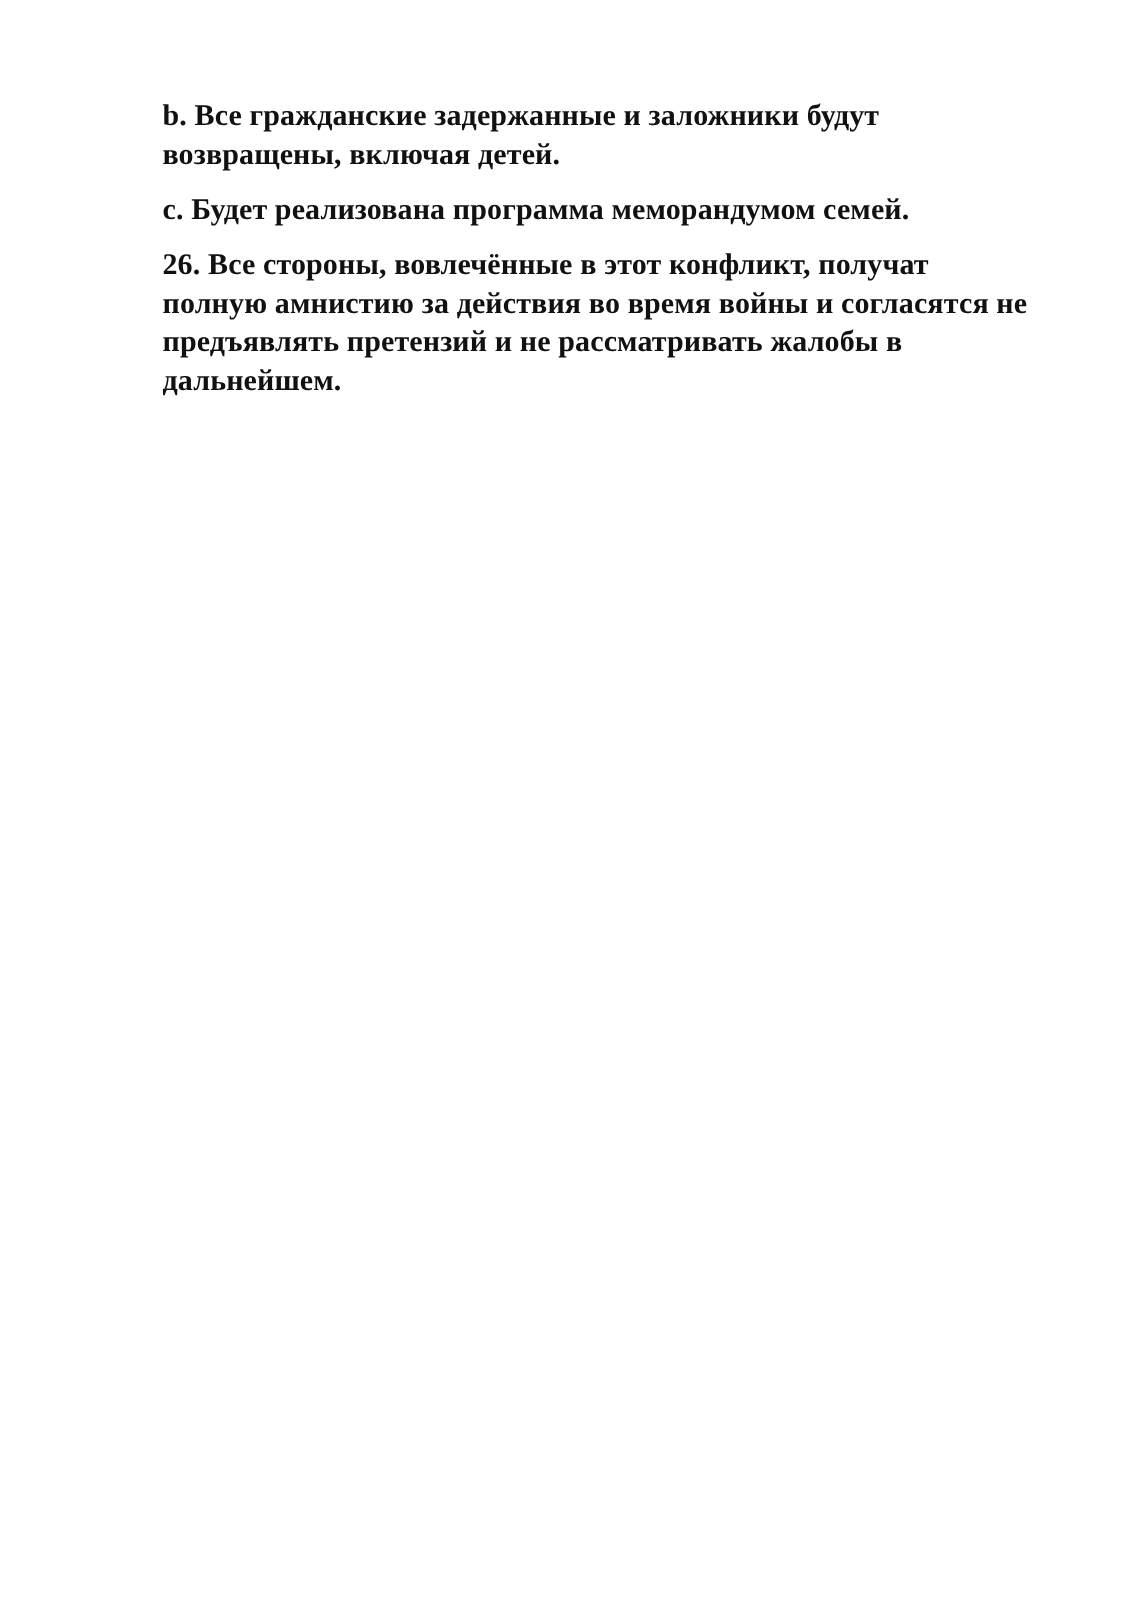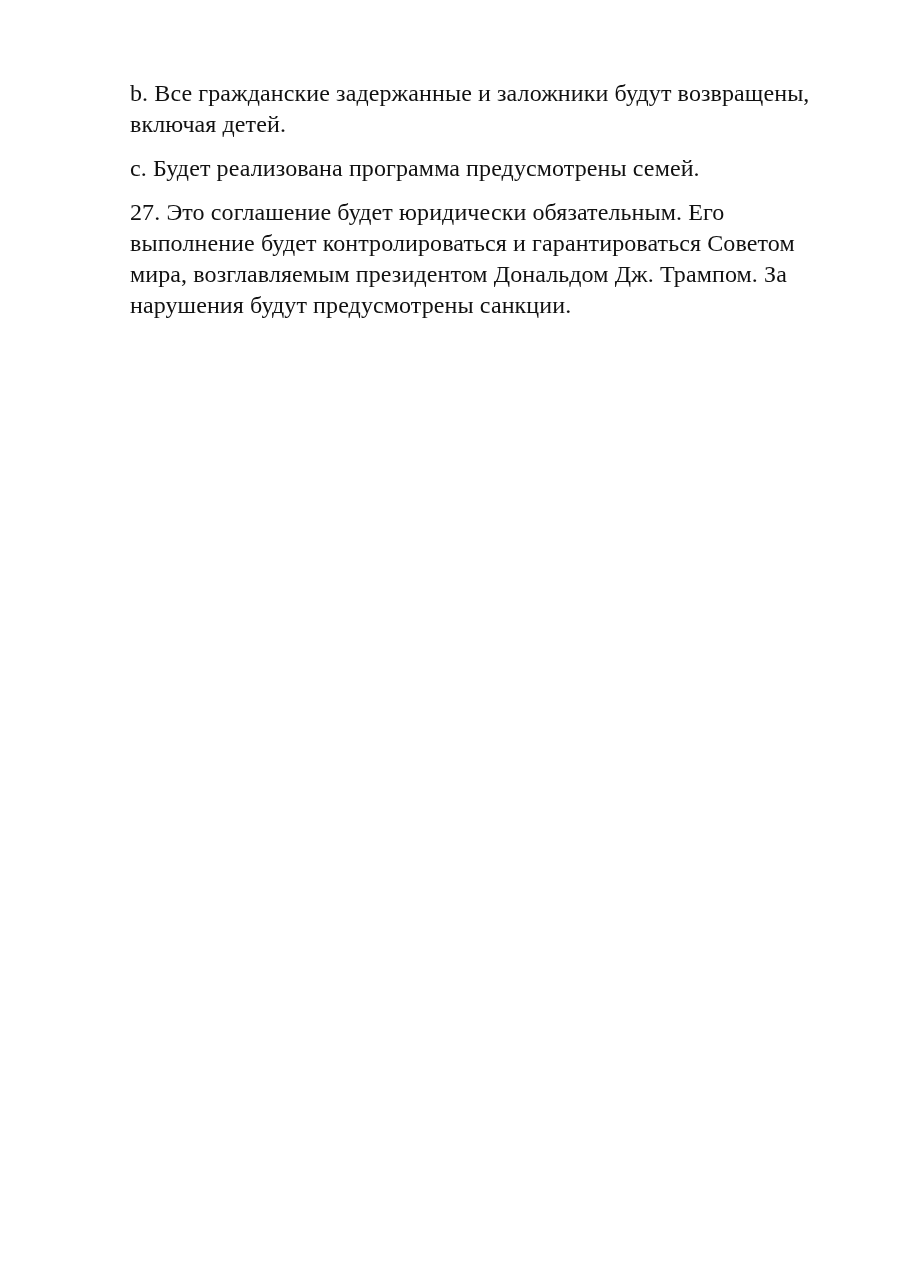--- a/index.html
+++ b/index.html
@@ -24,24 +24,25 @@
     font-family: "Liberation Serif", "DejaVu Serif", serif;
     font-size: 24px;
     line-height: 31px;
     color: #111111;
     letter-spacing: 0.1px;
   }
   .doc-text p {
     margin: 0 0 13px 0;
     padding: 0;
     text-align: left;
+    font-weight: bold;
   }
 </style>
 </head>
 <body>
 
 <div class="page">
   <div class="doc-text">
     <p>b. Все гражданские задержанные и заложники будут возвращены, включая детей.</p>
-    <p>c. Будет реализована программа предусмотрены семей.</p>
-    <p>27. Это соглашение будет юридически обязательным. Его выполнение будет контролироваться и гарантироваться Советом мира, возглавляемым президентом Дональдом Дж. Трампом. За нарушения будут предусмотрены санкции.</p>
+    <p>c. Будет реализована программа меморандумом семей.</p>
+    <p>26. Все стороны, вовлечённые в этот конфликт, получат полную амнистию за действия во время войны и согласятся не предъявлять претензий и не рассматривать жалобы в дальнейшем.</p>
   </div>
 </div>
 
 </body></html>

